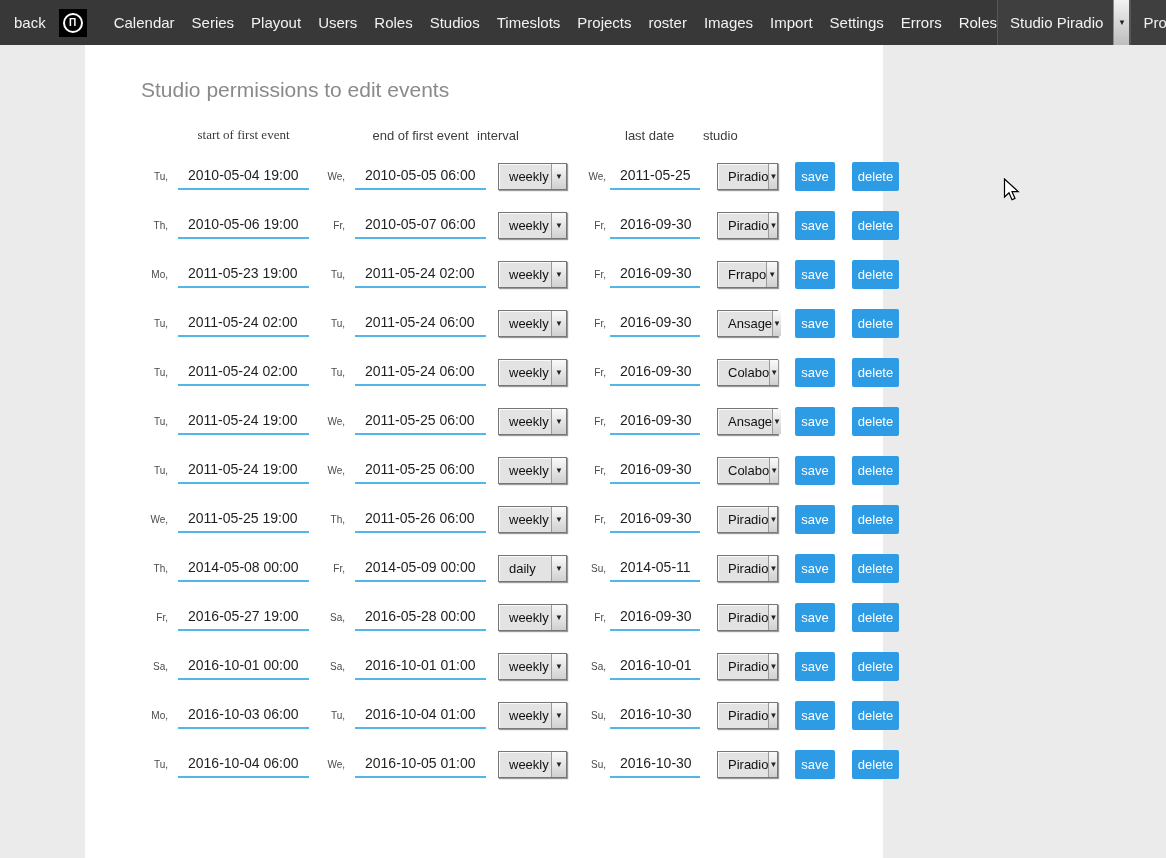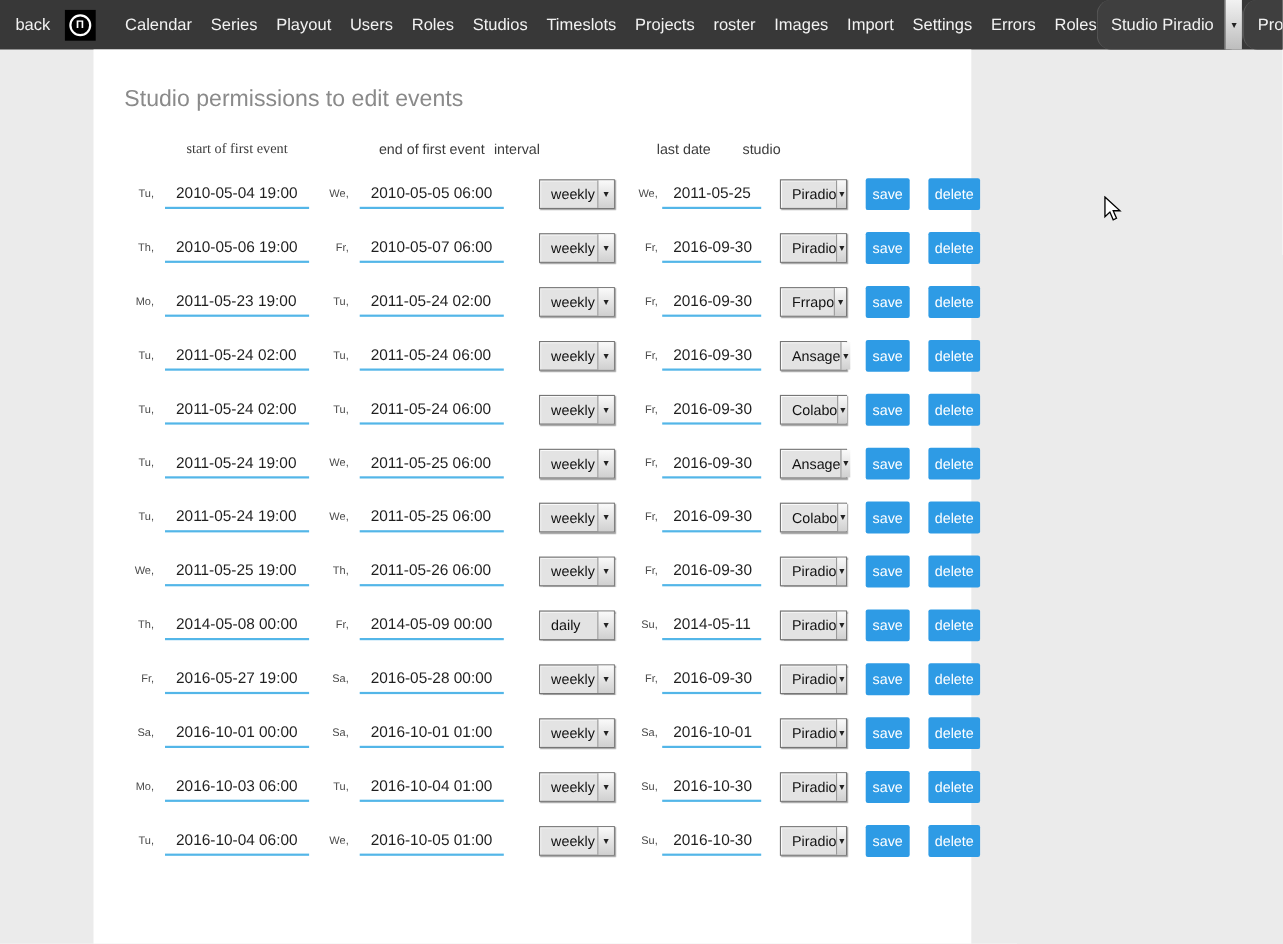--- a/index.html
+++ b/index.html
@@ -24,32 +24,32 @@
     display:flex; align-items:center; justify-content:center;
     color:#fff; font-size:10px; font-weight:bold; line-height:1;
   }
   .nav-items { display:flex; align-items:center; margin-left:10px; }
   .nav-item { margin-left:17px; cursor:pointer; }
   .nav-right { margin-left:auto; display:flex; align-items:center; height:45px; }
   .nav-select {
     height:45px; display:flex; align-items:center; background:#3f3f3f;
     border-left:1px solid #575757; border-right:1px solid #575757;
     cursor:pointer;
-    border-radius:13px;
   }
   .nav-select .nav-select-label { padding:0 10px 0 12px; font-size:15px; }
   .nav-arrow-strip {
     width:16px; height:45px; background:linear-gradient(180deg,#f2f2f2,#bdbdbd);
     border-left:1px solid #8a8a8a; display:flex; align-items:center; justify-content:center;
   }
   .nav-arrow-strip .tri { font-size:8px; color:#222; line-height:1; }
   
   .content {
     position:absolute; left:85px; top:45px; width:798px; height:813px;
     background:#ffffff;
+    padding-left:28px;
   }
   .page-title {
     padding:33px 0 0 28px; font-size:21px; font-weight:400; color:#8a8a8a;
     line-height:24px;
   }
   .tabs-wrap {
     margin:26px 30px 0 18px; border-bottom:1px solid #d8d8d8;
     display:flex; align-items:flex-end;
   }
   .tab {
@@ -87,21 +87,21 @@
   }
   .sel-label {
     flex:1; display:flex; align-items:center; padding-left:10px;
     font-size:13px; color:#111;
   }
   .sel-arrow {
     width:15px; background:linear-gradient(180deg,#fafafa,#d0d0d0);
     border-left:1px solid #9a9a9a; display:flex; align-items:center; justify-content:center;
     font-size:8px; color:#222;
   }
-  .sel-interval { width:69px; margin-left:32px; }
+  .sel-interval { width:69px; margin-left:12px; }
   .sel-studio  { width:61px; margin-left:17px; }
   .btn {
     height:29px; border:none; border-radius:2px; background:#2e9be5; color:#fff;
     font-family:"Liberation Sans","DejaVu Sans",sans-serif; font-size:13px;
     cursor:pointer; flex:0 0 auto;
   }
   .btn.save { width:40px; margin-left:17px; }
   .btn.delete { width:47px; margin-left:17px; }
   
   .cursor { position:absolute; left:1003px; top:178px; pointer-events:none; }

